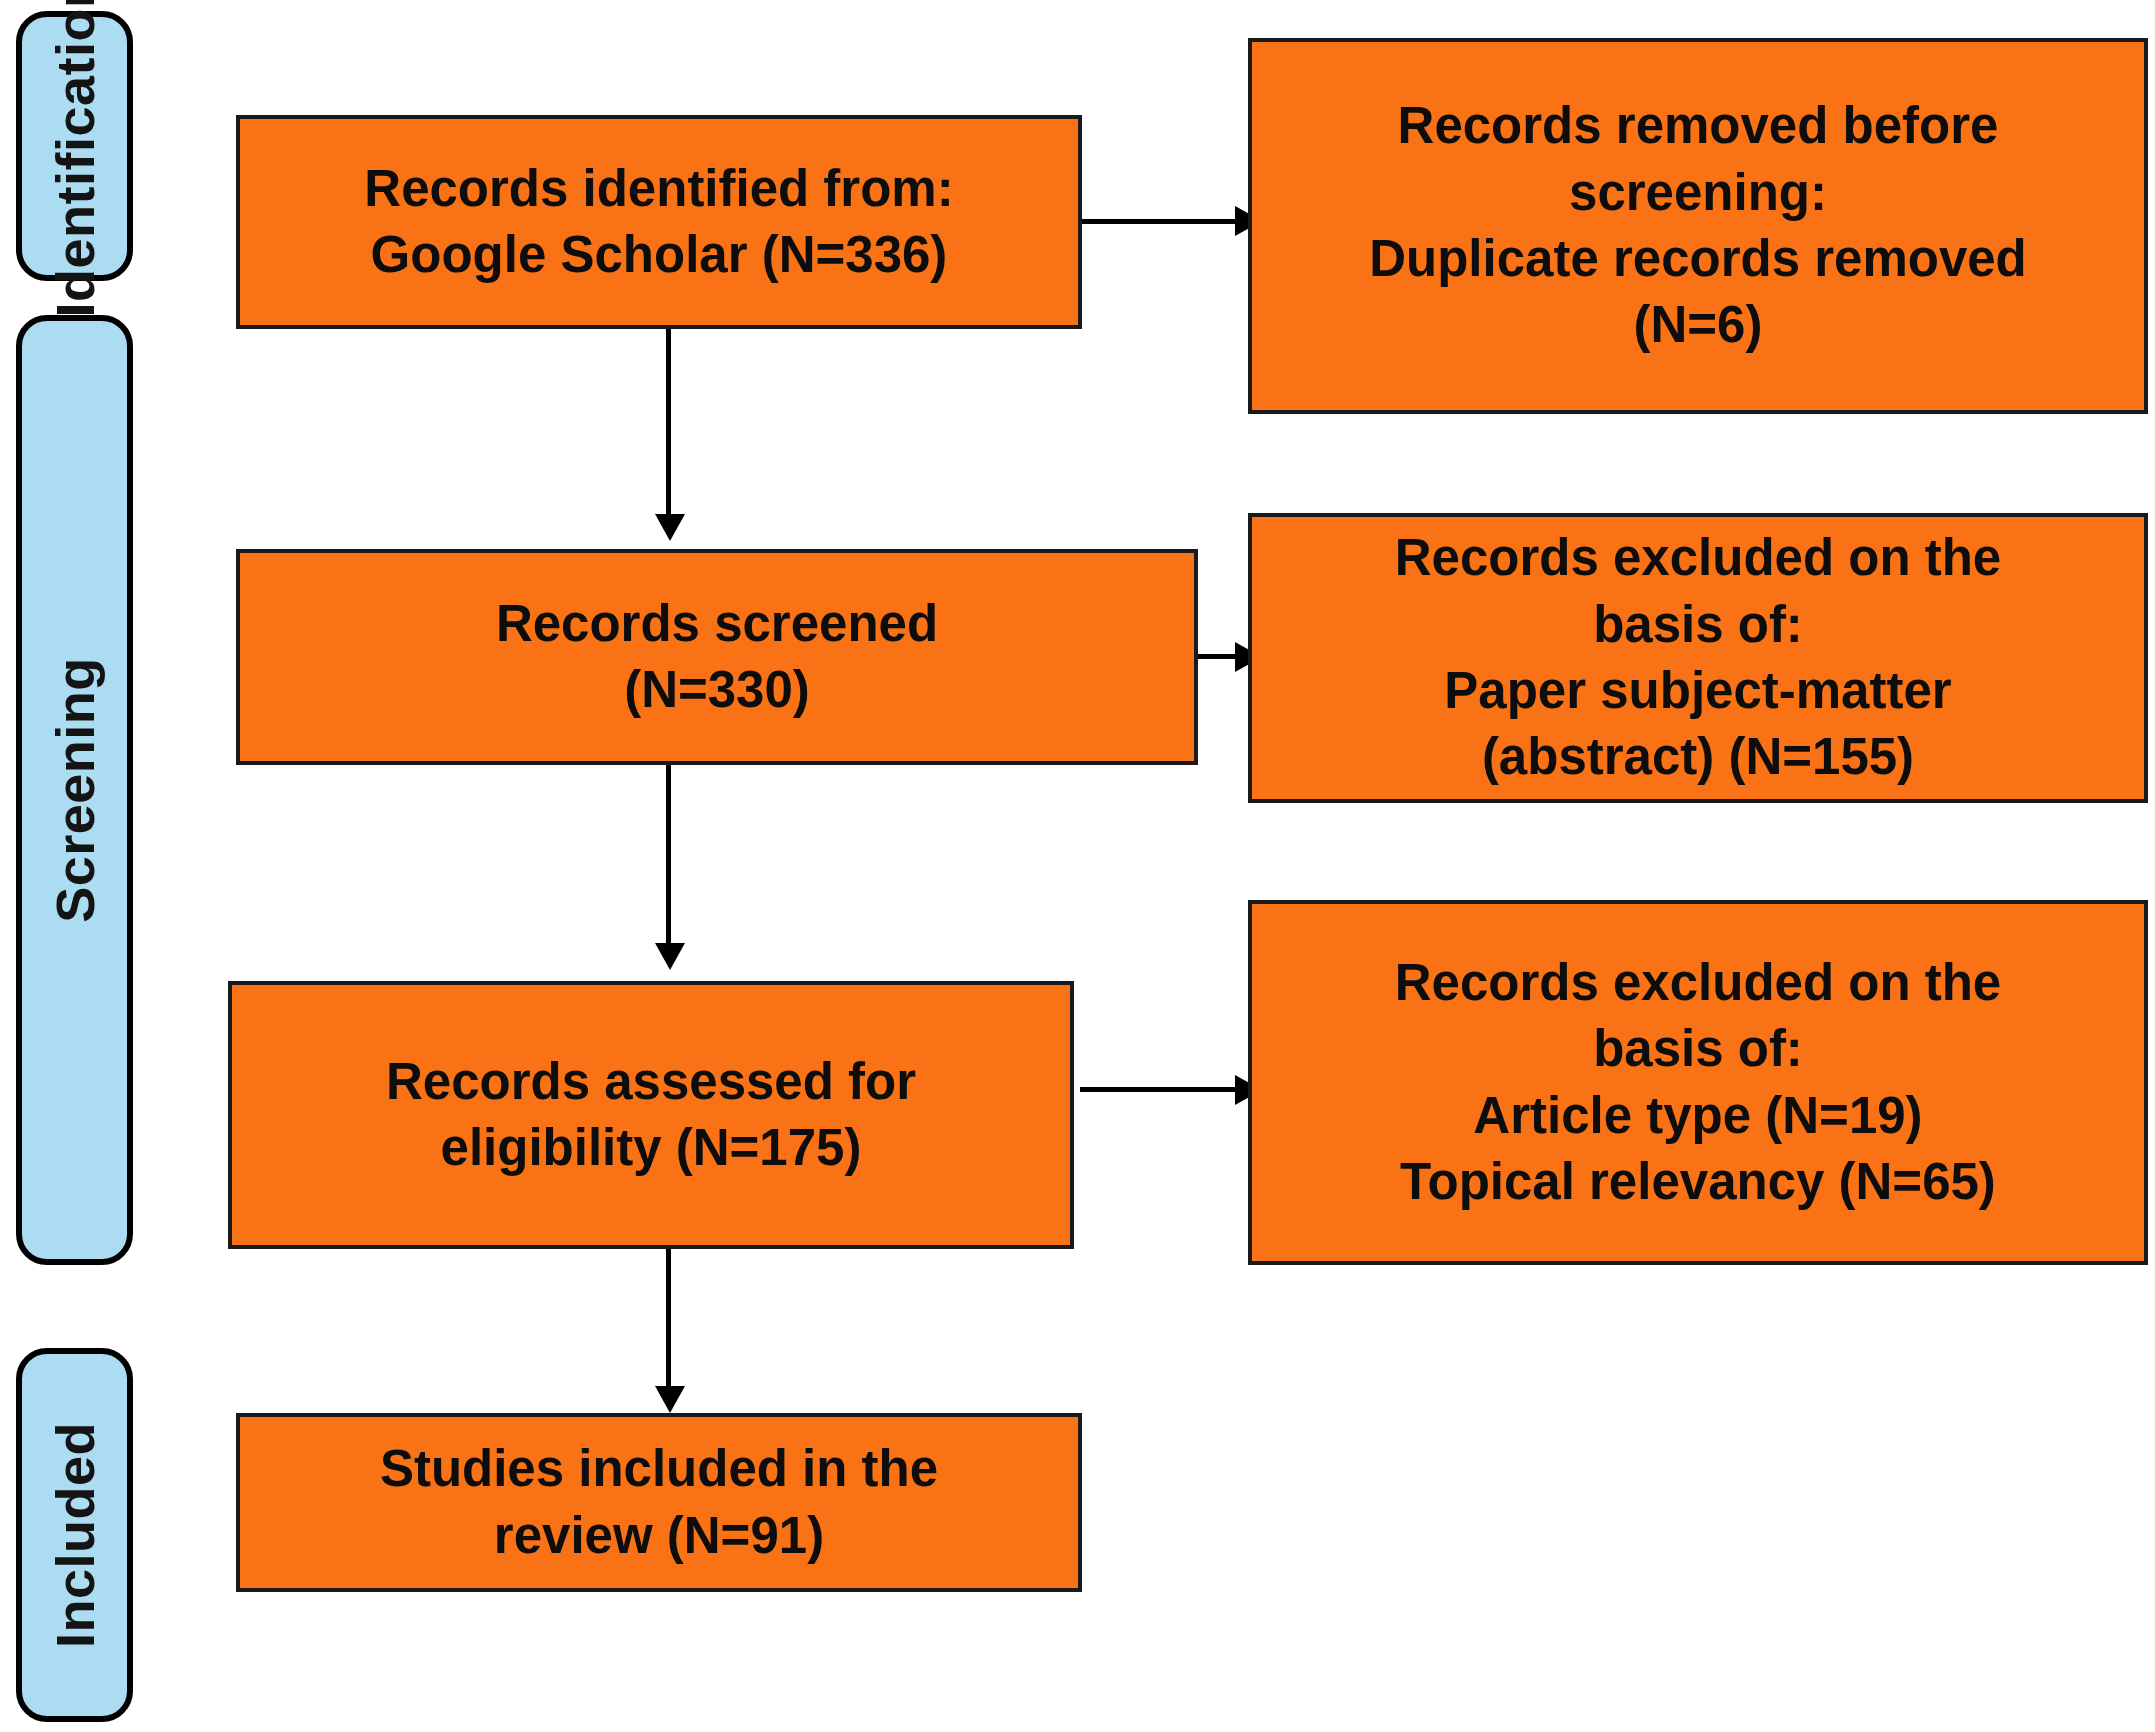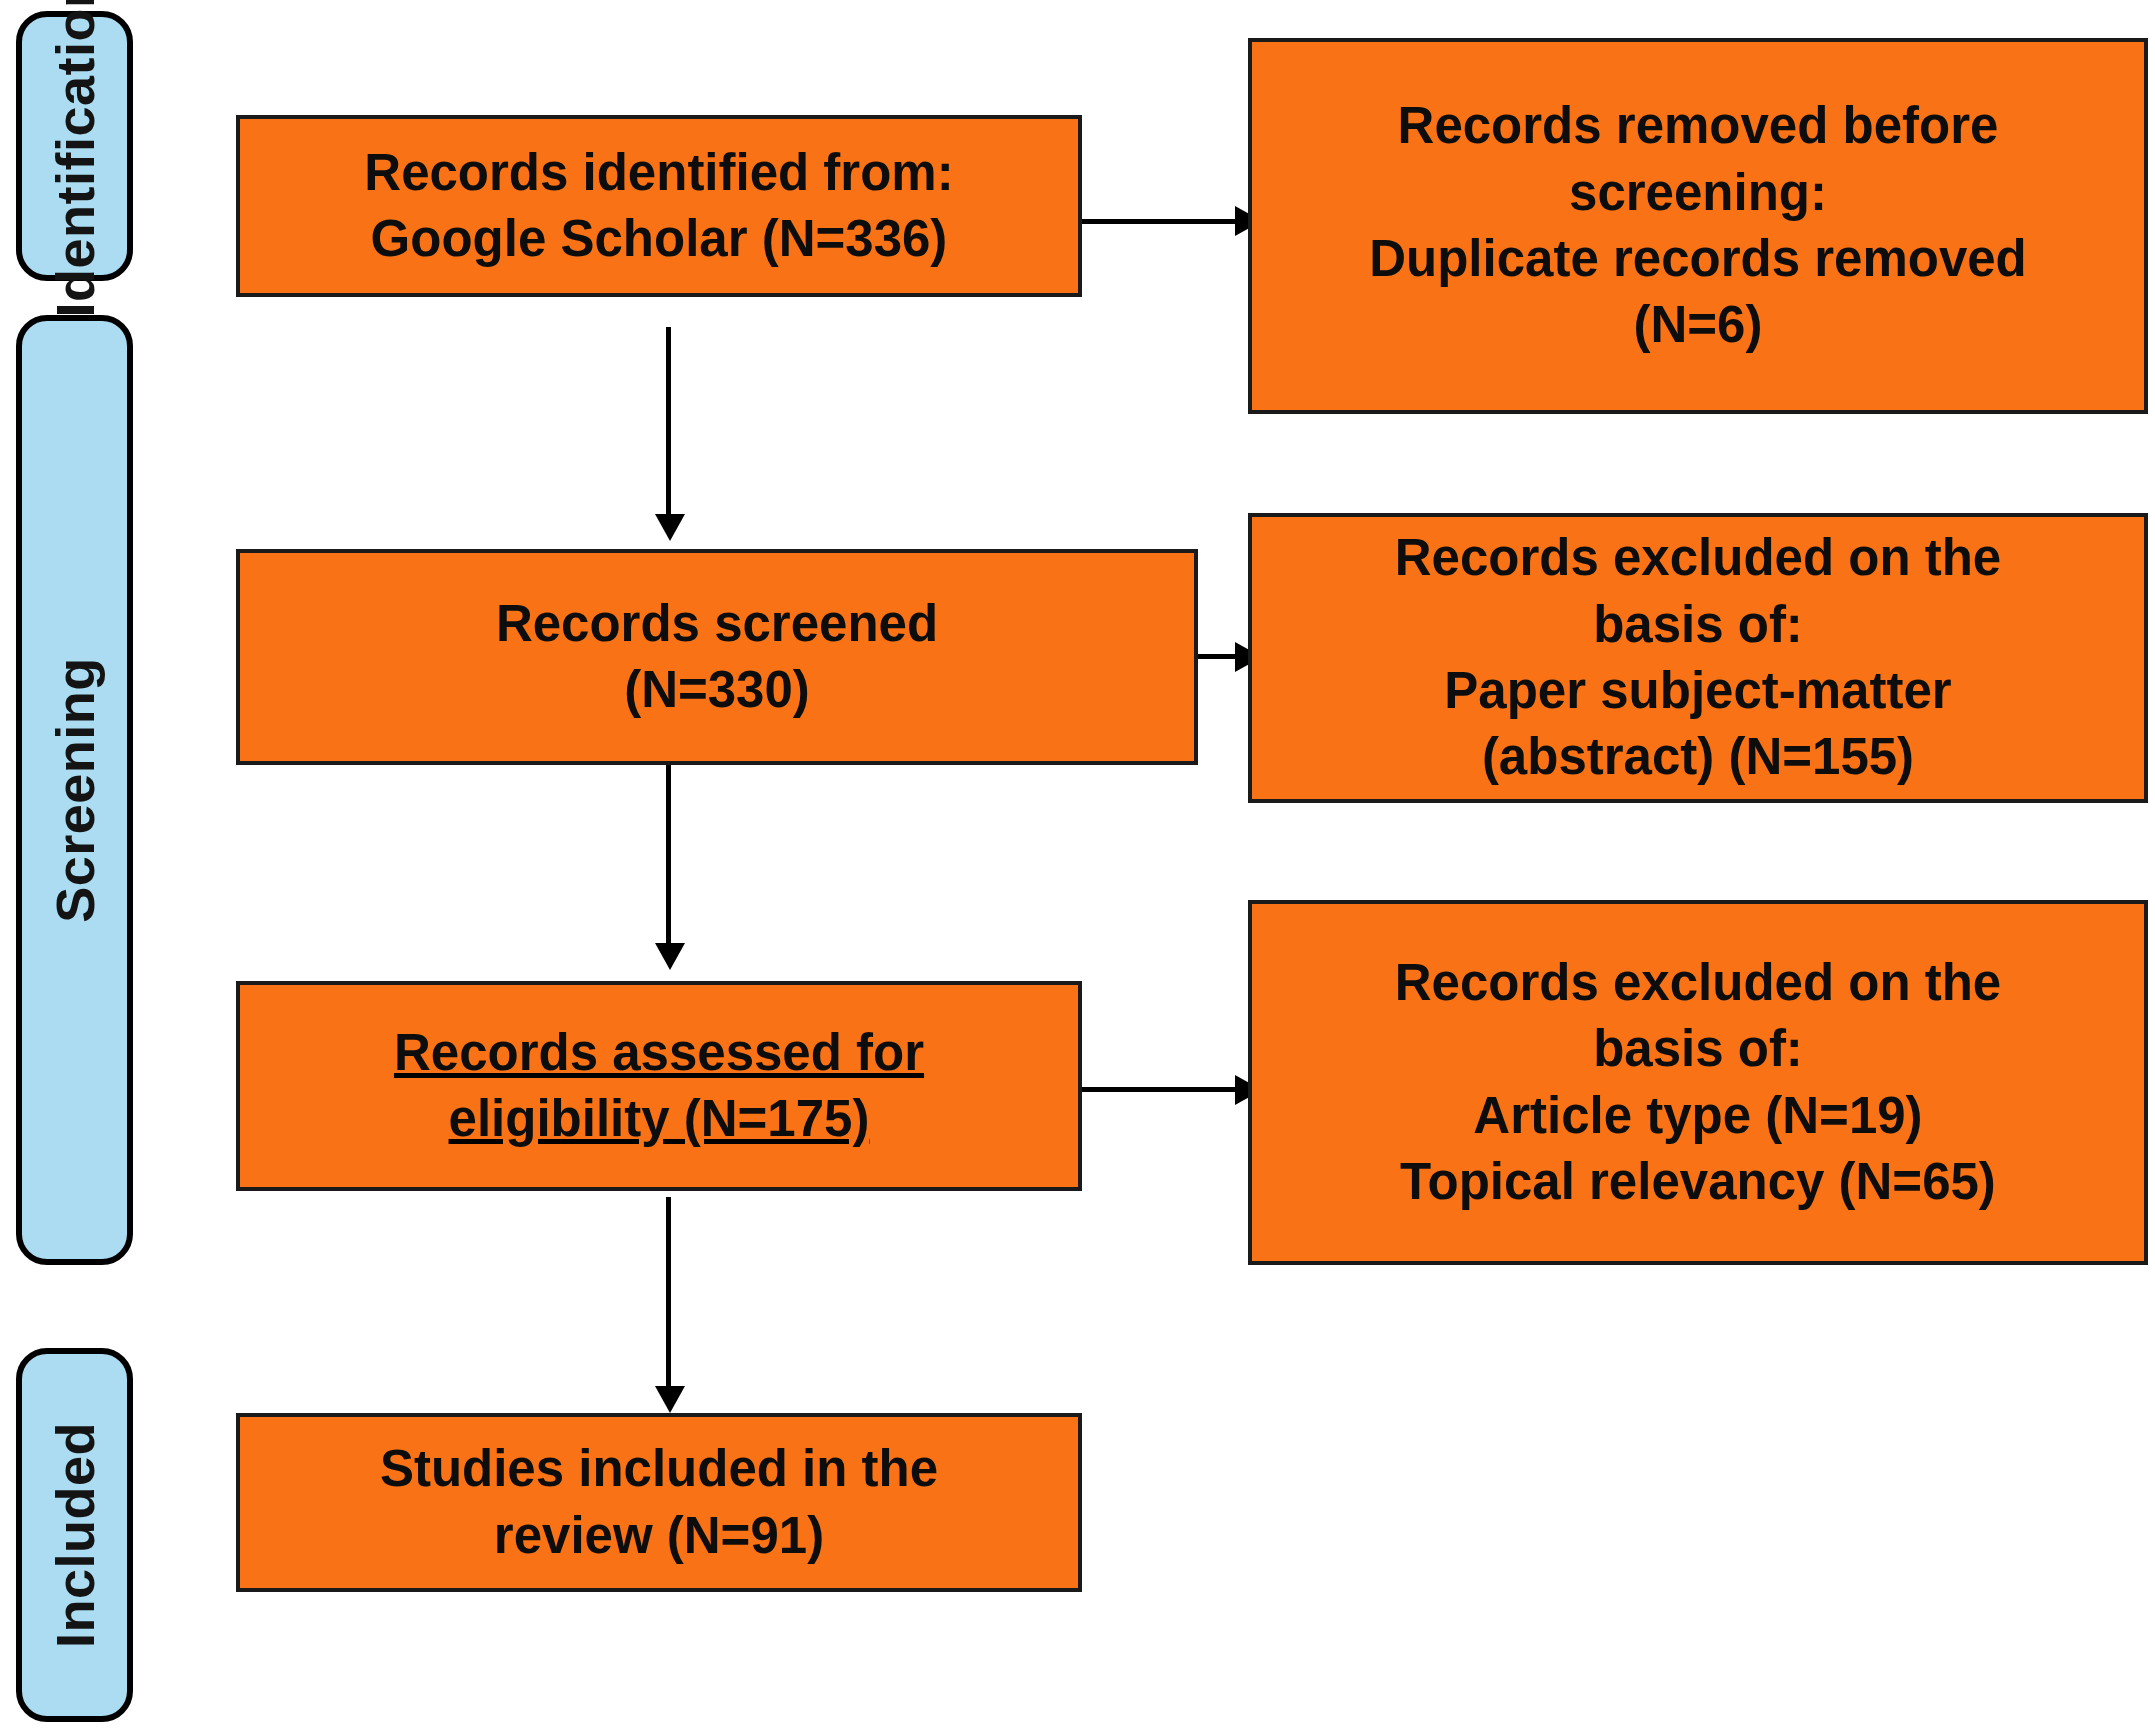--- a/index.html
+++ b/index.html
@@ -112,21 +112,21 @@
 
   <div class="conn conn-v" style="left:666px; top:763px; height:180px;"></div>
   <div class="arrowhead arrow-down" style="left:655px; top:943px;"></div>
 
   <div class="conn conn-h" style="left:1080px; top:1087px; width:155px;"></div>
   <div class="arrowhead arrow-right" style="left:1235px; top:1075px;"></div>
 
   <div class="conn conn-v" style="left:666px; top:1197px; height:189px;"></div>
   <div class="arrowhead arrow-down" style="left:655px; top:1386px;"></div>
 
-  <div class="flow-box" style="left:236px; top:115px; width:846px; height:182px;">
+  <div class="flow-box" style="left:236px; top:115px; width:846px; height:214px;">
     <span class="box-text">Records identified from:
 Google Scholar (N=336)</span>
   </div>
 
   <div class="flow-box" style="left:1248px; top:38px; width:900px; height:376px;">
     <span class="box-text">Records removed before
 screening:
 Duplicate records removed
 (N=6)</span>
   </div>
@@ -136,21 +136,21 @@
 (N=330)</span>
   </div>
 
   <div class="flow-box" style="left:1248px; top:513px; width:900px; height:290px;">
     <span class="box-text">Records excluded on the
 basis of:
 Paper subject-matter
 (abstract) (N=155)</span>
   </div>
 
-  <div class="flow-box" style="left:236px; top:981px; width:846px; height:210px;text-decoration:underline;">
+  <div class="flow-box" style="left:228px; top:981px; width:846px; height:268px;">
     <span class="box-text">Records assessed for
 eligibility (N=175)</span>
   </div>
 
   <div class="flow-box" style="left:1248px; top:900px; width:900px; height:365px;">
     <span class="box-text">Records excluded on the
 basis of:
 Article type (N=19)
 Topical relevancy (N=65)</span>
   </div>

